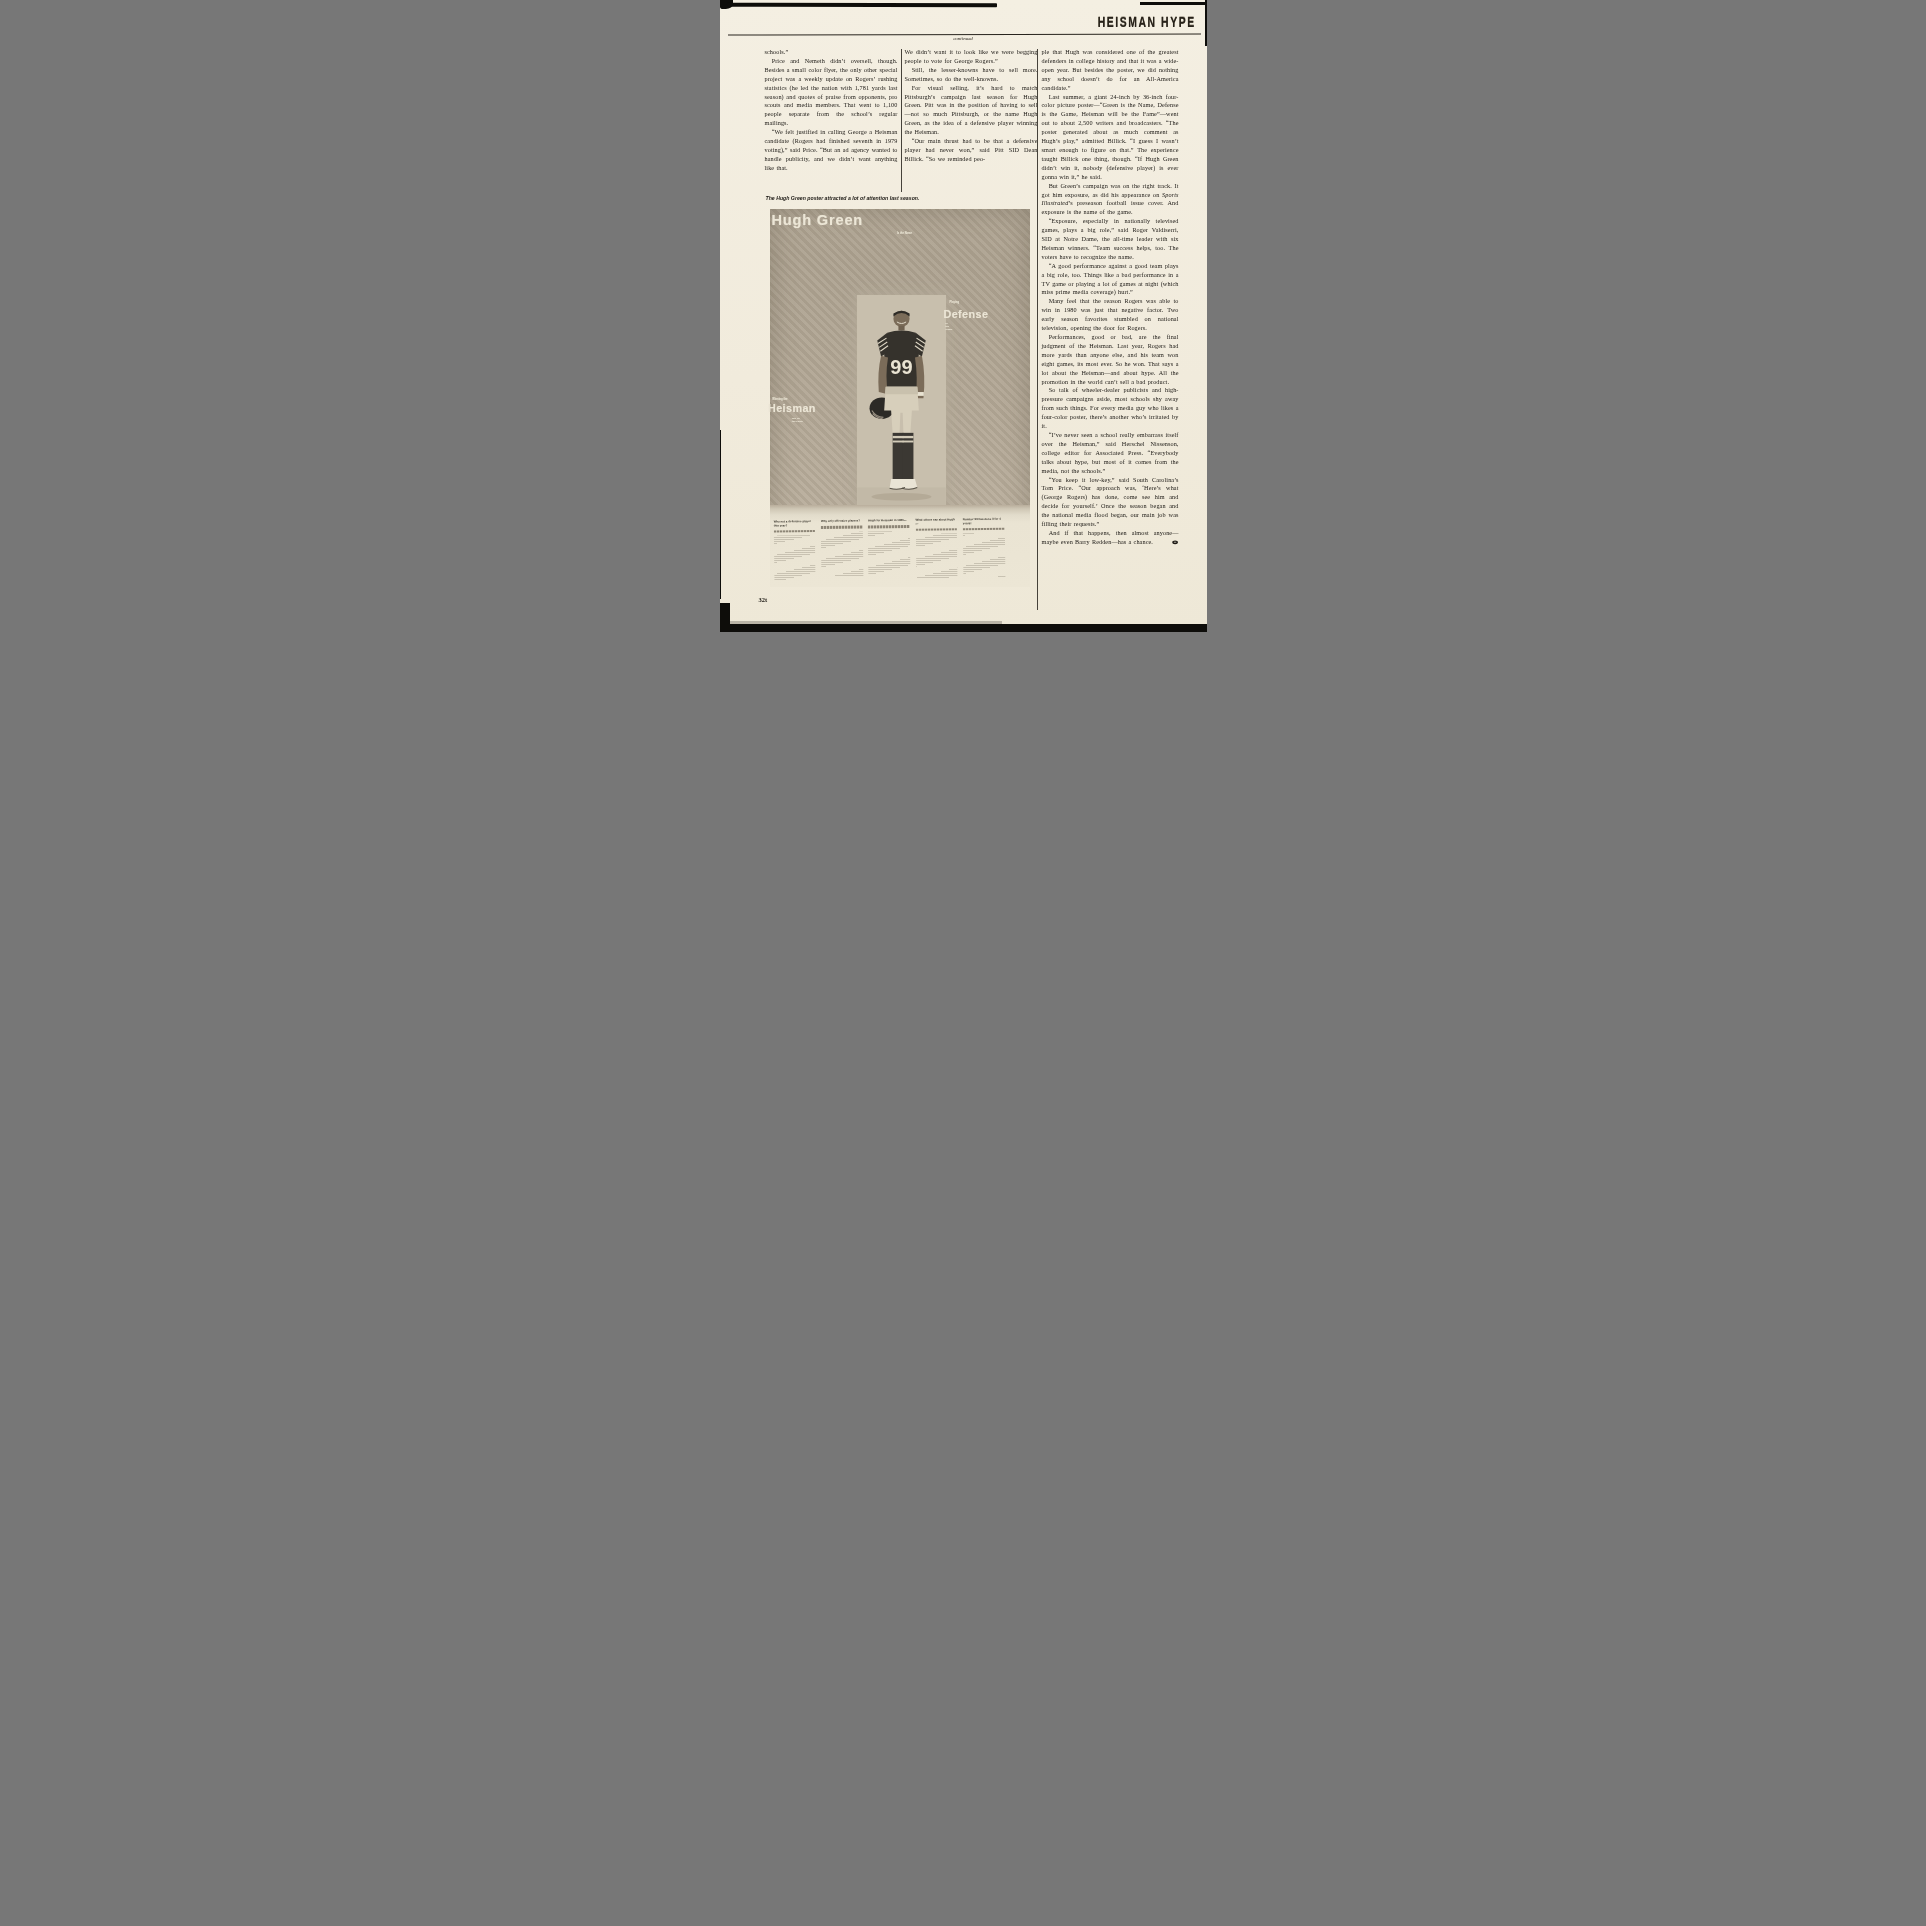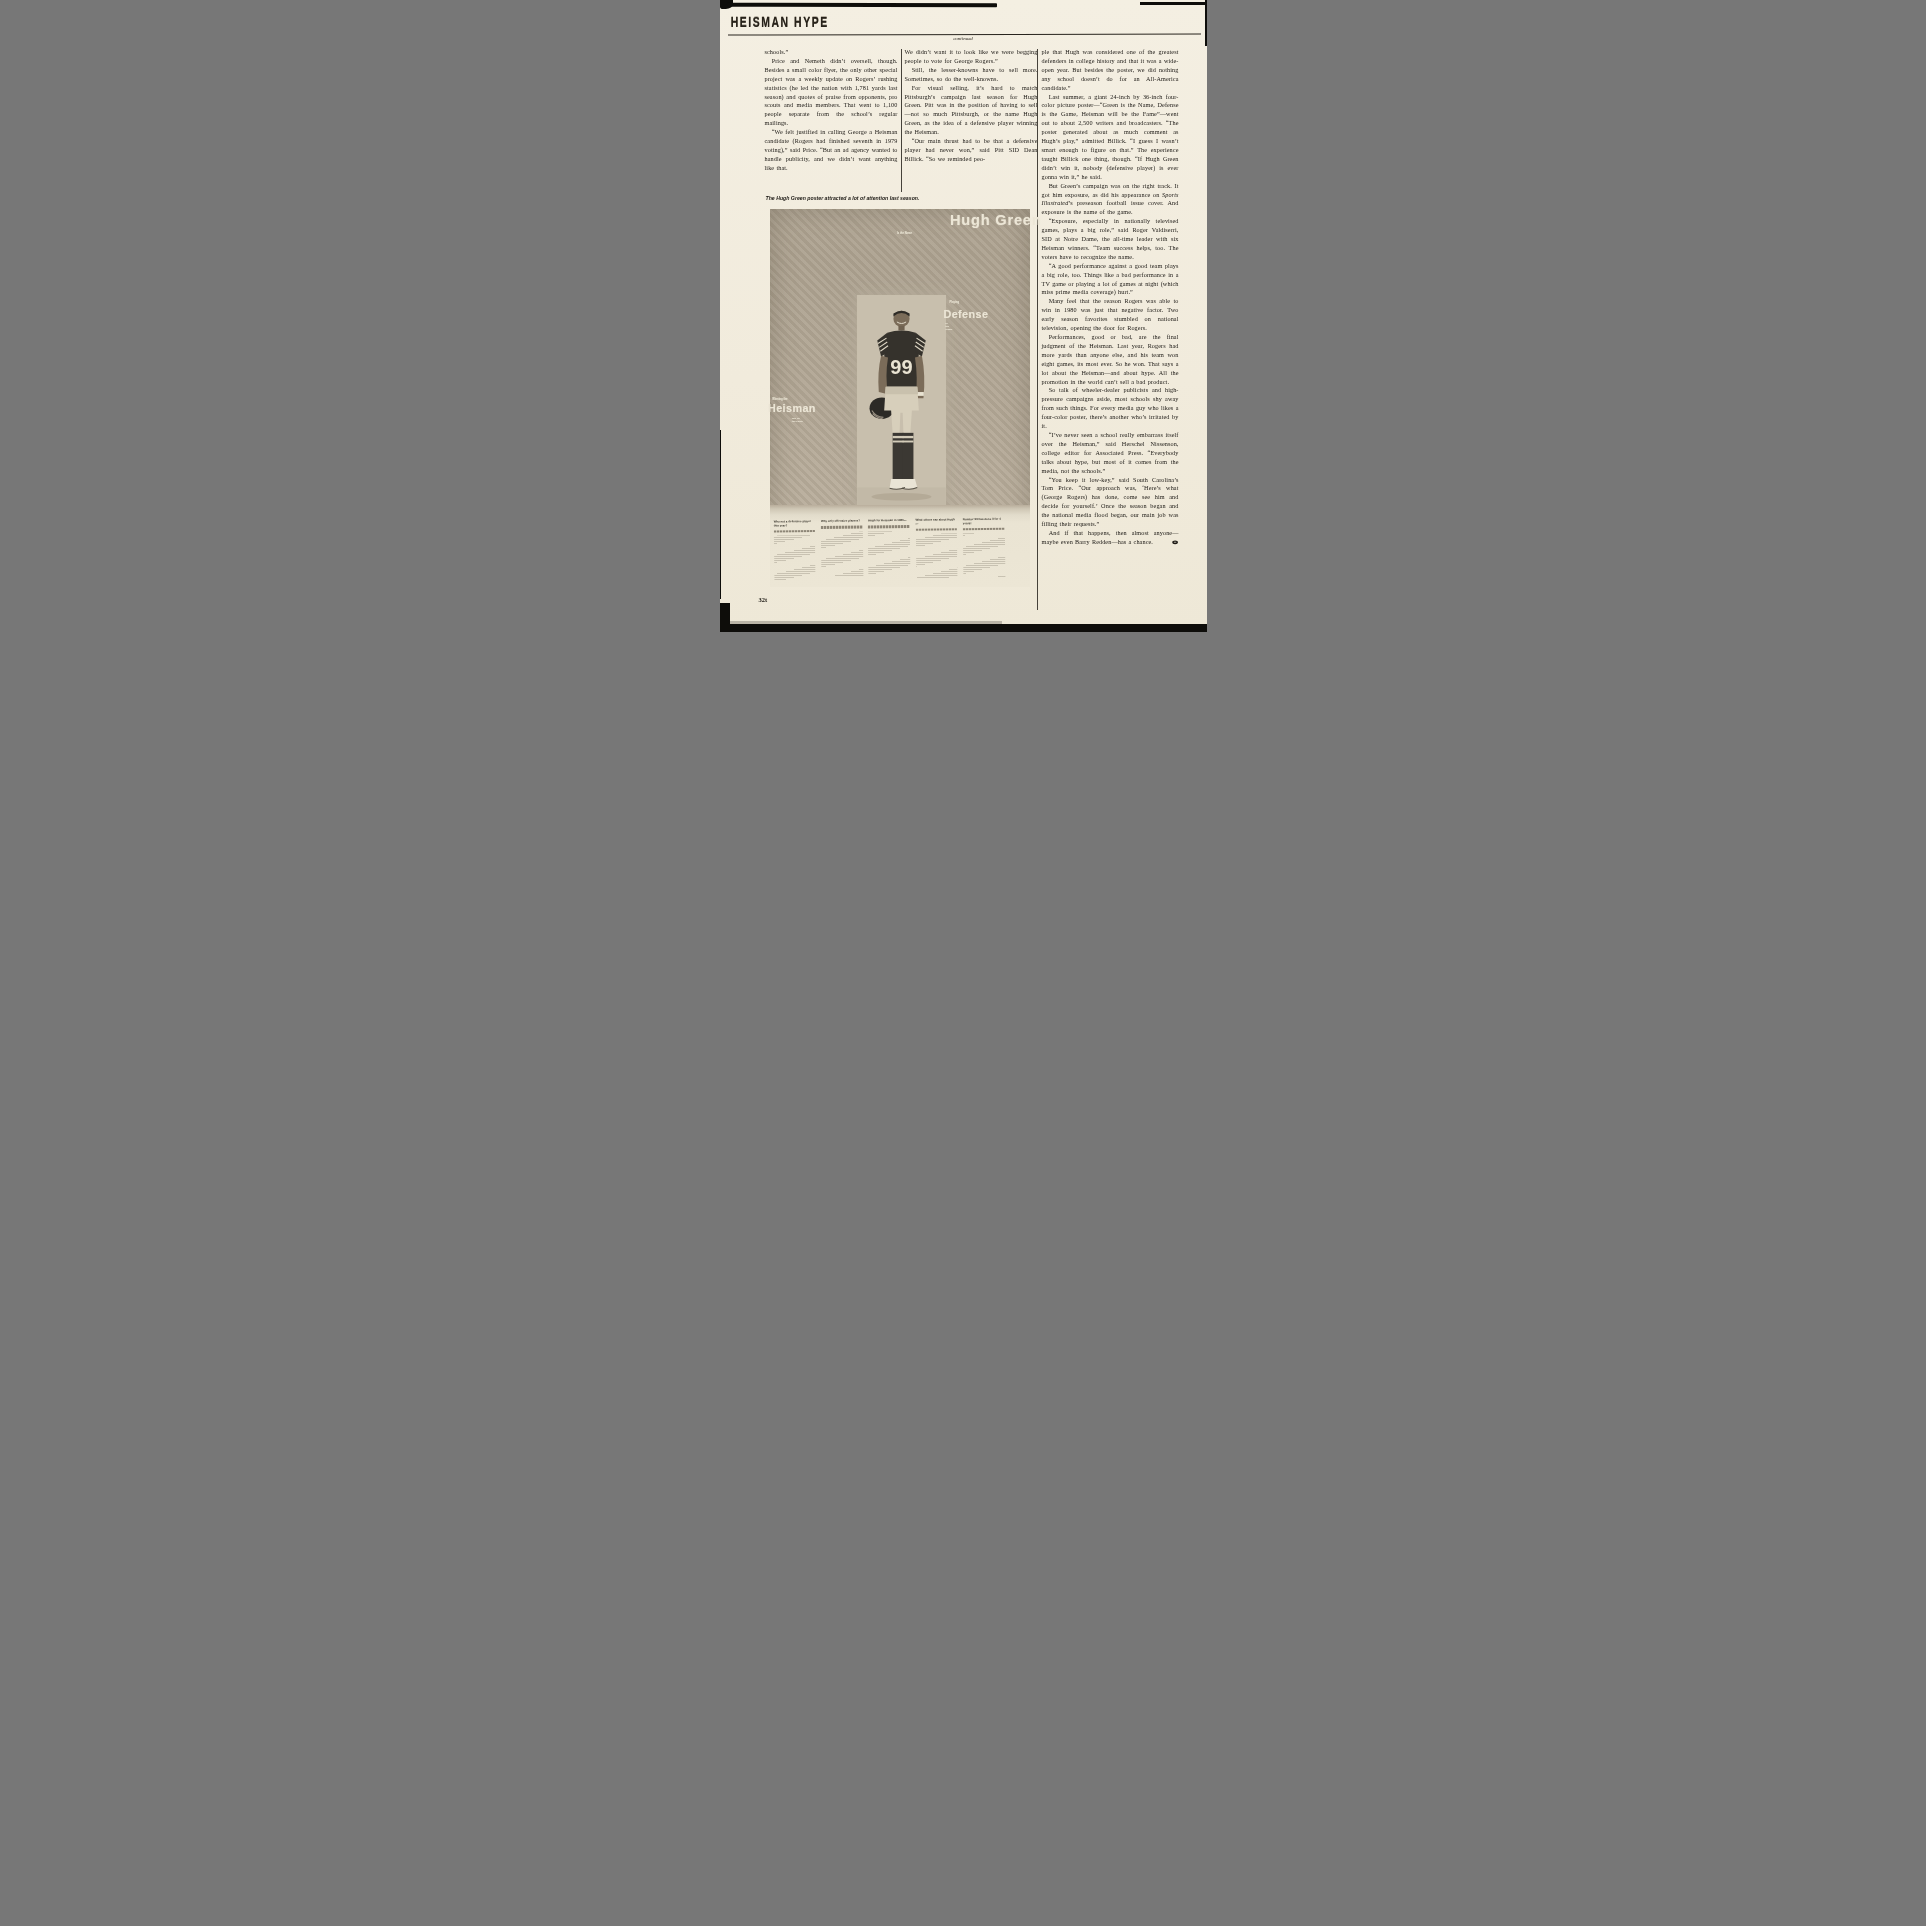--- a/index.html
+++ b/index.html
@@ -1,20 +1,20 @@
 <!DOCTYPE html>
 <html style="font-size:6.2px"><head>
 <meta charset="utf-8">
 <style>
   html,body{margin:0;padding:0;background:#777;}
   .page{position:relative;width:487px;height:632px;margin:0 auto;overflow:hidden;
     background:linear-gradient(180deg,#f4efe2 0%,#f1ebdc 60%,#eee8d7 100%);
     font-family:"Liberation Serif",serif;color:#1c1915;}
   
-  .masthead{position:absolute;left:0;top:14.6px;width:100%;text-align:left;}
+  .masthead{position:absolute;left:0;top:14.6px;width:100%;text-align:right;}
   .masthead h1{margin:0;display:inline-block;font-family:"Liberation Sans",sans-serif;
     font-weight:bold;font-size:12.7px;letter-spacing:1.9px;color:#27221a;
     transform:scaleX(.82) scaleY(1.22);text-shadow:0 0.4px 0 rgba(90,80,66,.55),0 -0.4px 0 rgba(90,80,66,.4);}
   .head-rule{position:absolute;left:8.5px;right:5.4px;top:34px;height:1.2px;background:#28241e;transform:rotate(-.12deg);}
   .continued{position:absolute;left:0;top:36px;width:100%;text-align:center;
     font-style:italic;font-size:5px;color:#241f19;}
   
   .col{position:absolute;top:48px;font-size:6.2px;line-height:8.9px;text-align:justify;
     word-spacing:0.6px;letter-spacing:0.1px;}
   .col p{margin:0;}
@@ -30,21 +30,21 @@
   
   .caption{position:absolute;left:46px;top:195px;width:231px;
     font-family:"Liberation Sans",sans-serif;font-weight:bold;font-style:italic;
     font-size:5.2px;color:#1d1a15;}
   
   .photo{position:absolute;left:50px;top:209px;width:260px;height:378px;
     background:
       repeating-linear-gradient(45deg,rgba(255,255,255,.05) 0 0.4px,rgba(40,35,28,.05) 0.4px 0.8px),
       linear-gradient(180deg,#b0a593 0%,#ada290 12%,#b3a896 55%,#b8ad9b 76%,#b8ad9b 100%);
     box-shadow:inset 0 0 27px rgba(88,79,66,.35);}
-  .poster-title{position:absolute;left:12px;top:3.1px;width:100%;text-align:right;
+  .poster-title{position:absolute;left:2px;top:3.1px;width:100%;text-align:left;
     font-family:"Liberation Sans",sans-serif;font-weight:bold;font-size:14.6px;letter-spacing:0.8px;
     color:#ece6d6;text-shadow:0 0 1.2px rgba(246,240,226,.5);}
   .tiny-white{position:absolute;font-family:"Liberation Sans",sans-serif;font-weight:bold;
     color:#e6e0cf;font-size:2.7px;line-height:3.1px;text-shadow:0 0 0.4px rgba(240,235,220,.6);}
   .poster-word{position:absolute;font-family:"Liberation Sans",sans-serif;font-weight:bold;
     color:#ebe5d5;letter-spacing:0.4px;text-shadow:0 0 0.8px rgba(244,238,224,.45);}
   .word-defense{left:174px;top:99px;font-size:10.8px;}
   .word-heisman{left:-1.5px;top:193px;font-size:10.8px;}
   .panel{position:absolute;left:87px;top:42px;width:89px;height:211px;background:#c8bfad;
     box-shadow:0 0 9.2px 3.9px rgba(178,168,150,.85);margin-top:44px;}

